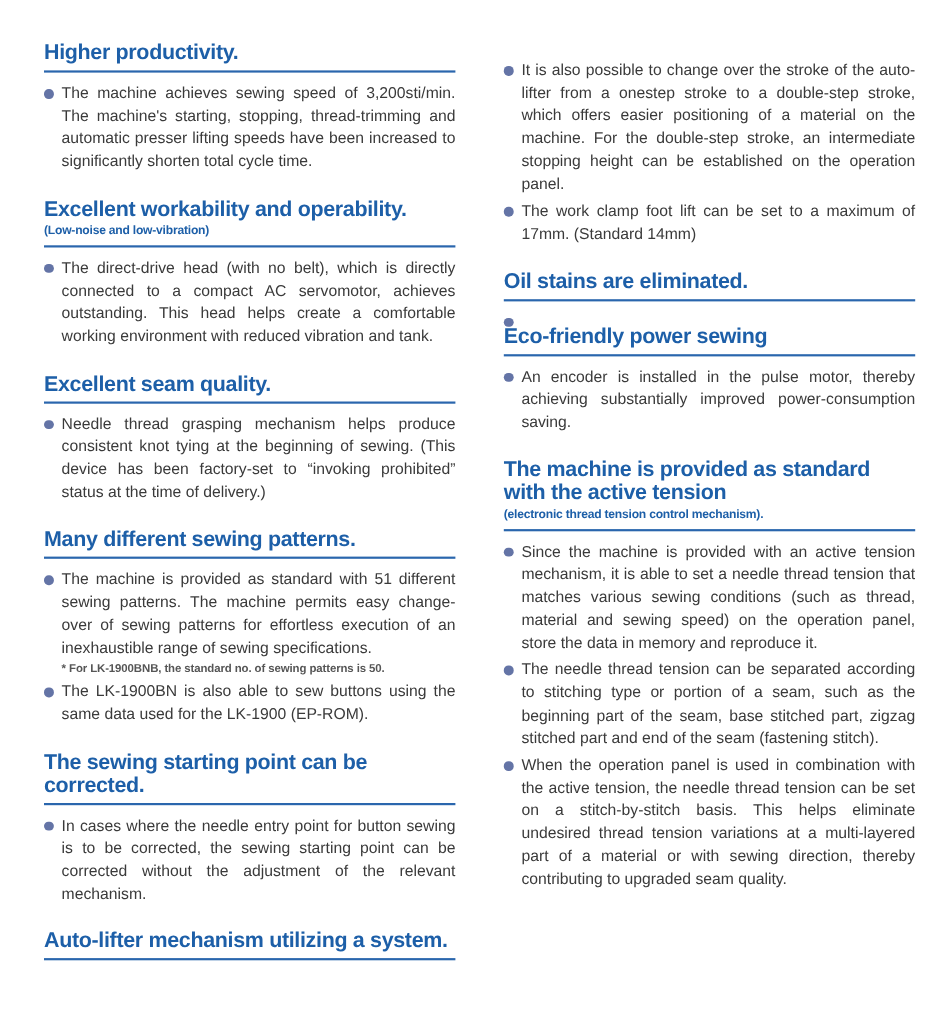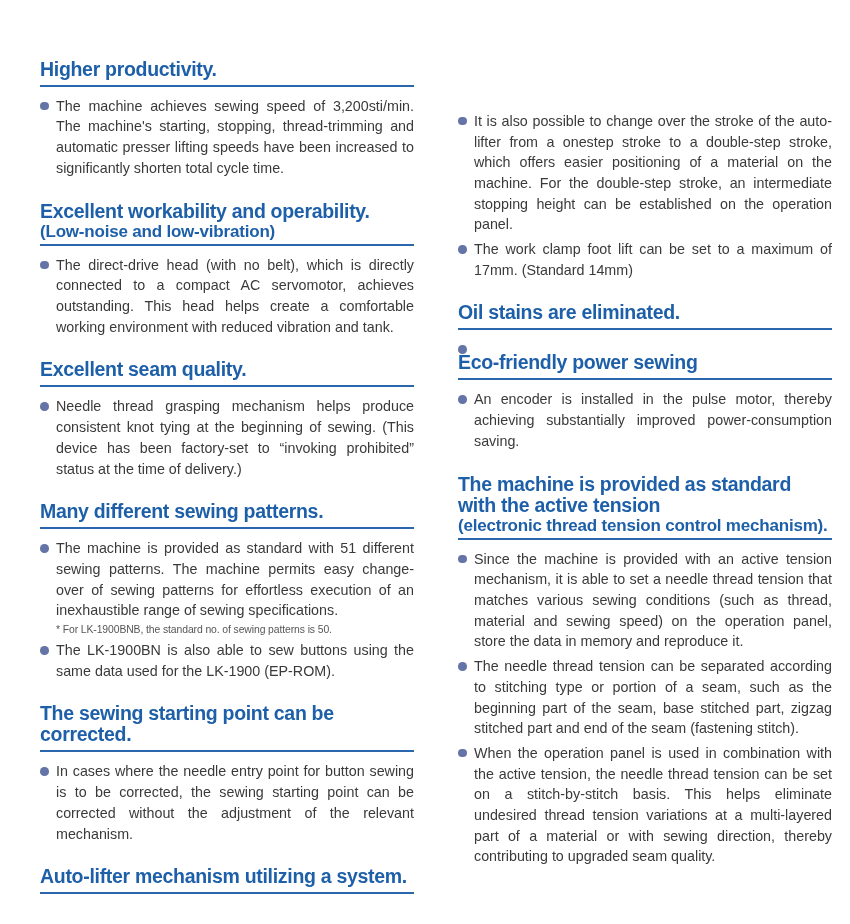--- a/index.html
+++ b/index.html
@@ -15,40 +15,39 @@
     color: #3a3a3a;
   }
   .page {
     box-sizing: border-box;
     width: 850px;
     height: 924px;
     padding: 38px 5px 0 40px;
     display: flex;
     gap: 44px;
     background: #ffffff;
-    align-items: center;
   }
   .column {
     width: 374px;
     flex: 0 0 374px;
   }
   .section { margin-top: 22px; }
   .column .section:first-child { margin-top: 0; }
 
   h2.section-title {
     margin: 0;
     font-size: 19.5px;
     line-height: 21px;
     font-weight: bold;
     color: #1d5fa8;
     letter-spacing: -0.3px;
   }
   .section-subtitle {
     margin: 2px 0 0 0;
-    font-size: 17px;
+    font-size: 11px;
     line-height: 15px;
     font-weight: bold;
     color: #1d5fa8;
     letter-spacing: -0.2px;
   }
   .section-rule {
     height: 2px;
     background: #2a66ad;
     margin-top: 5px;
   }
@@ -73,20 +72,21 @@
     border-radius: 50%;
     background: #6474a6;
   }
   .bullet-note {
     font-size: 10.4px;
     line-height: 13px;
     color: #565656;
     text-align: left;
     margin-top: 2px;
     letter-spacing: -0.1px;
+    font-weight: bold;
   }
 </style>
 </head>
 <body>
 
 <div class="page" id="columns">
     <div class="column">
       <section class="section">
         <h2 class="section-title">Higher productivity.</h2>
         <div class="section-rule"></div>

